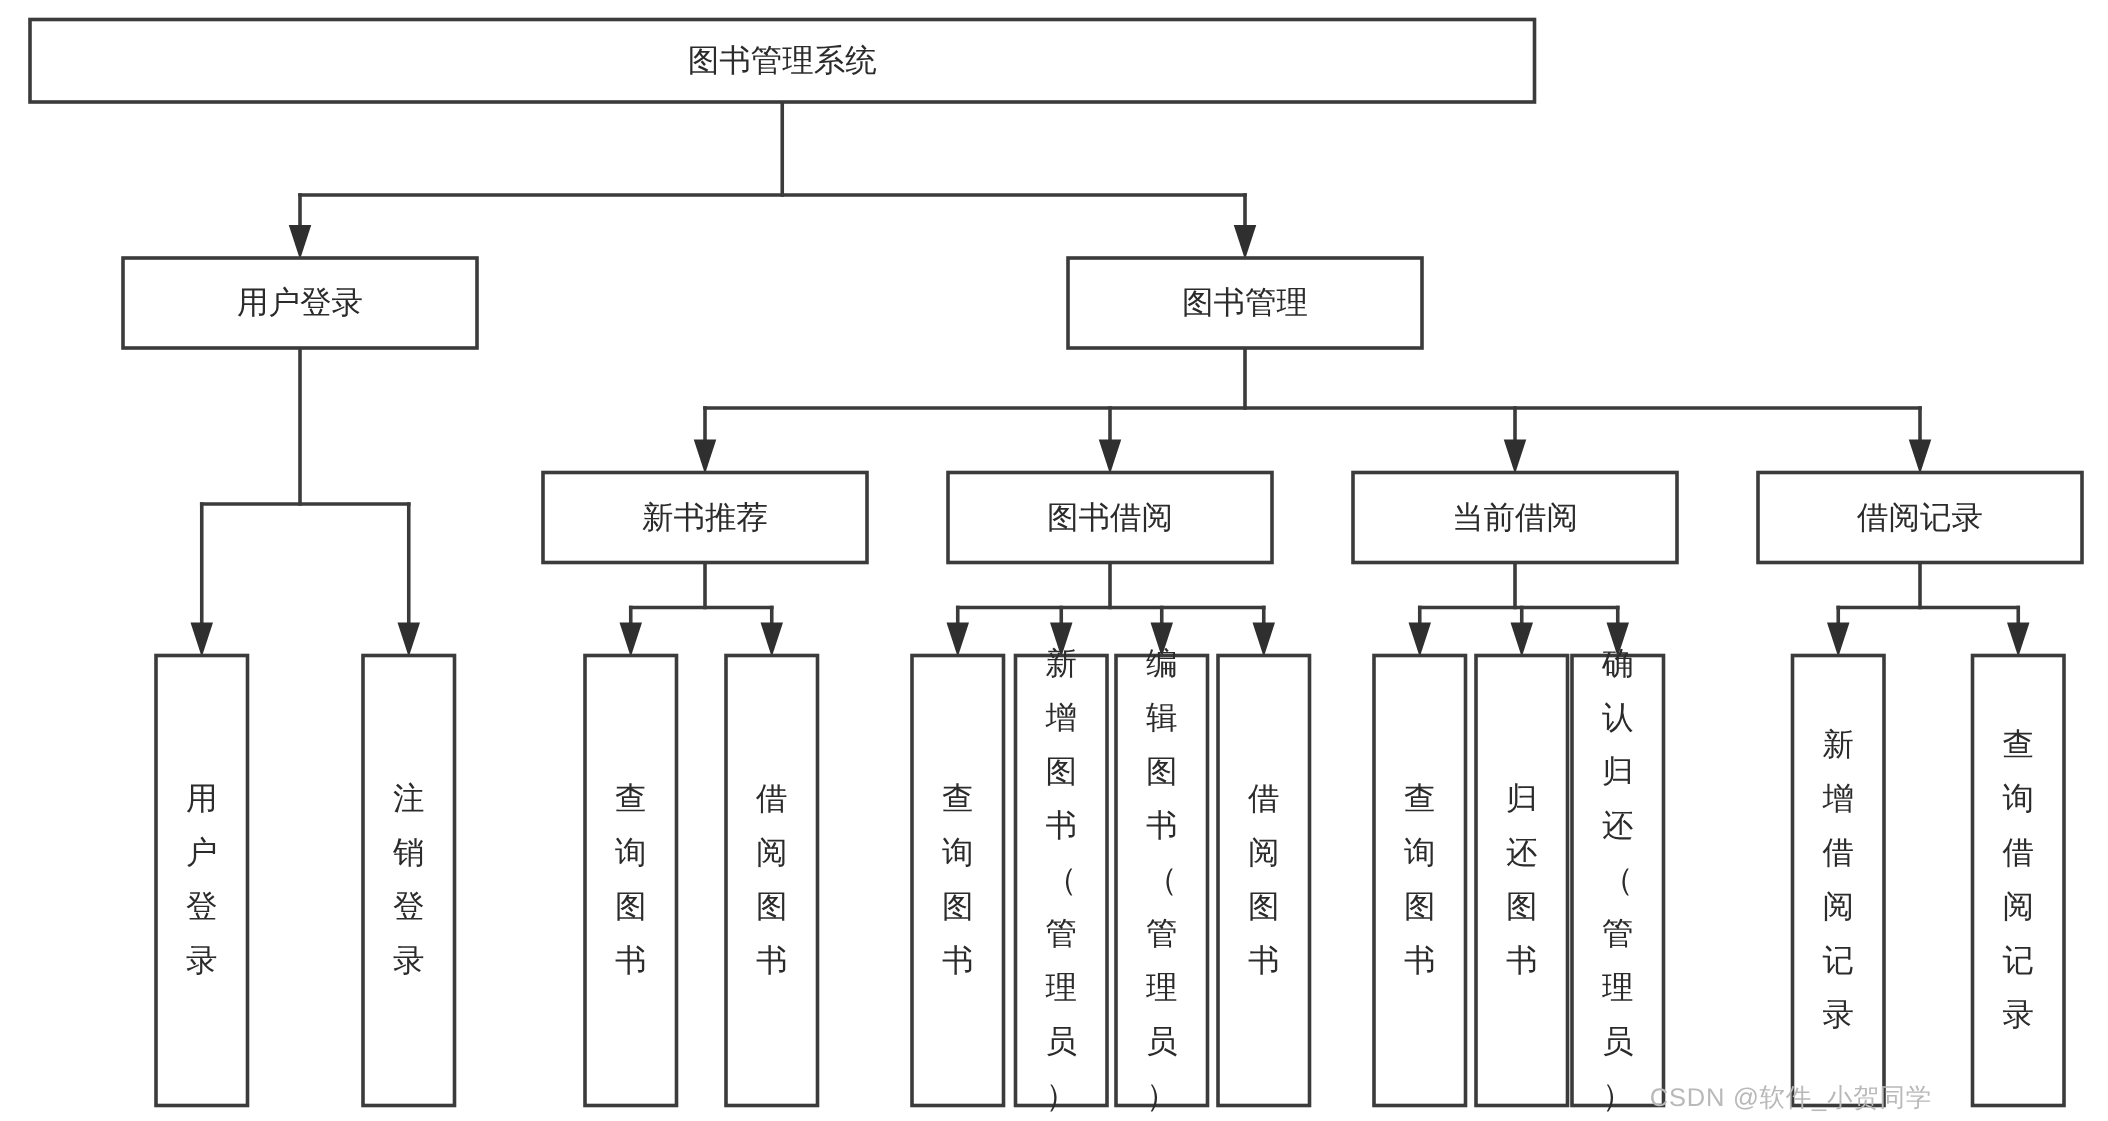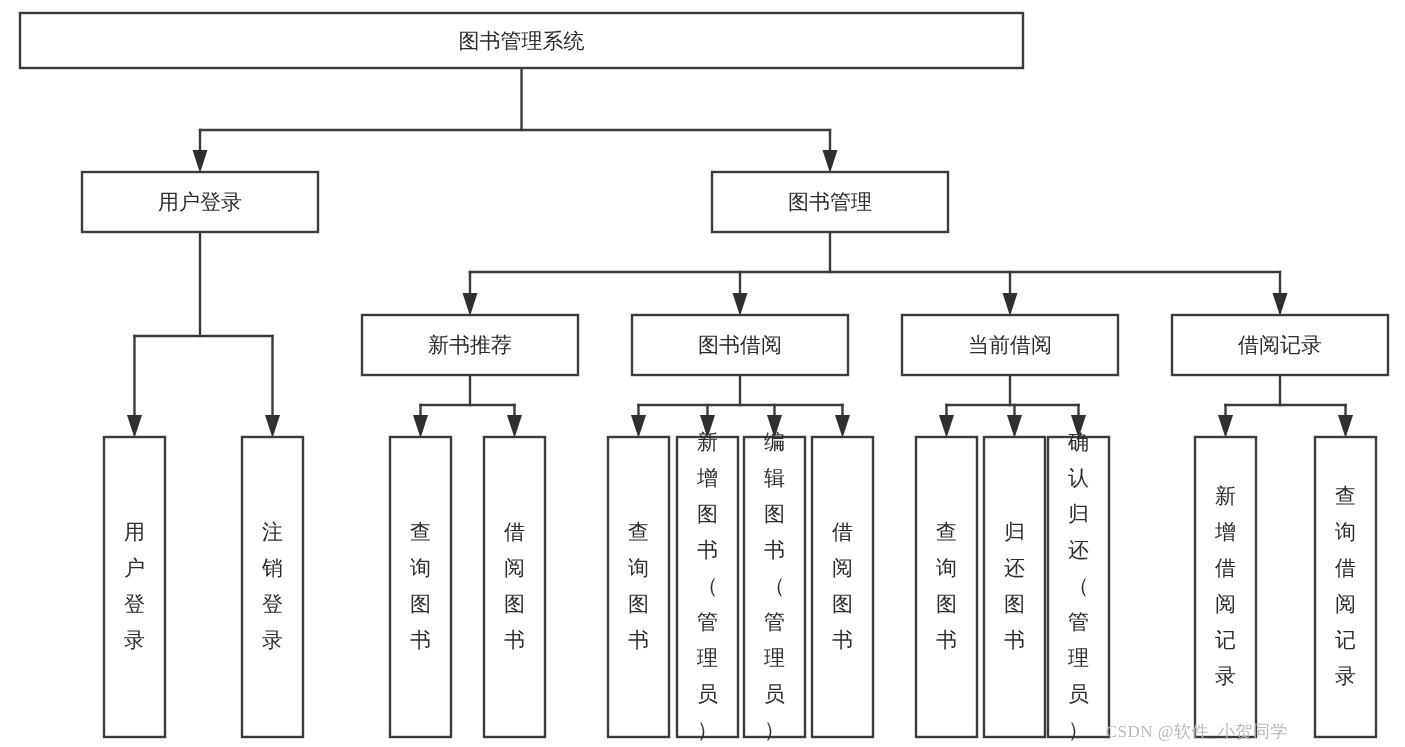--- a/index.html
+++ b/index.html
@@ -52,21 +52,21 @@
   }
   .node-label.vertical {
     font-size: 21px;
   }
   .watermark-text {
     position: absolute;
     right: 8px;
     bottom: 4px;
     color: #b9b9b9;
     font-size: 17px;
-    font-family: Liberation Serif, serif;
+    font-family: Liberation Sans, sans-serif;
     white-space: nowrap;
     letter-spacing: 0.5px;
     pointer-events: none;
   }
 </style>
 </head>
 <body>
 
 <div id="diagram-root">
   <svg id="flowchart" viewBox="0 0 1405 747">

